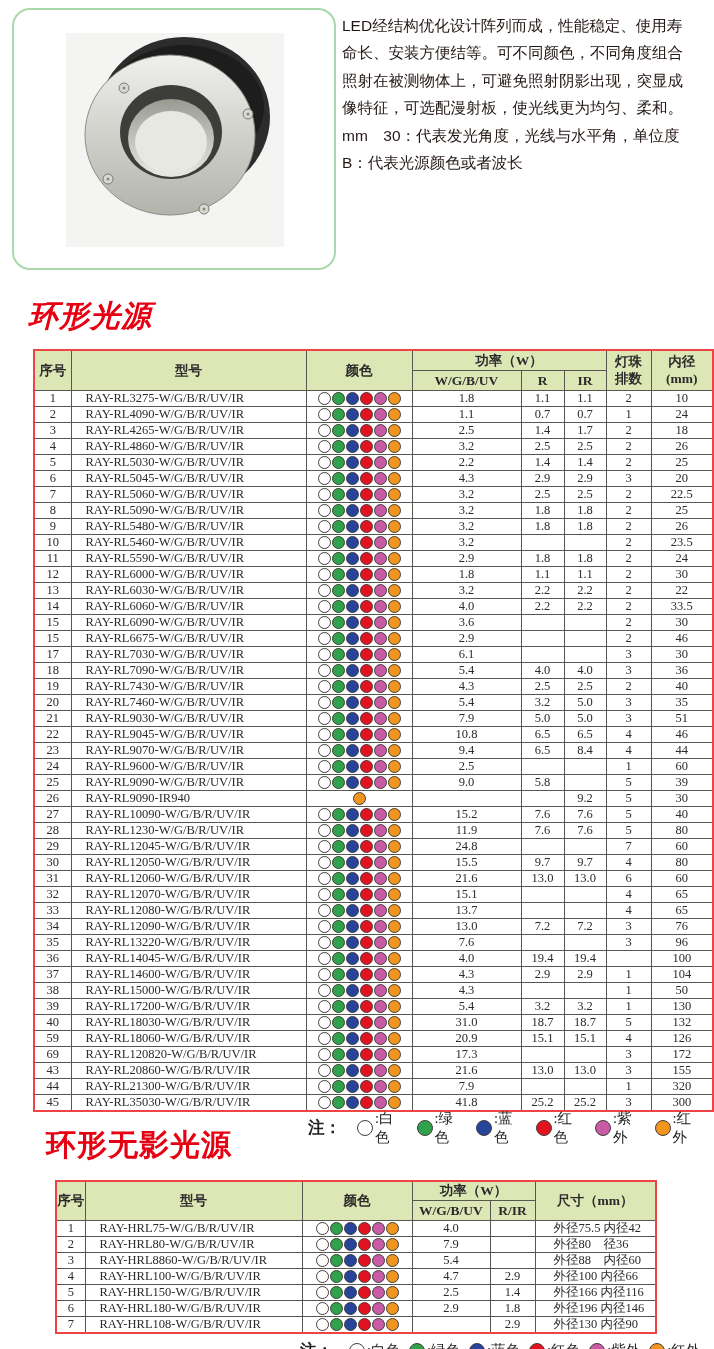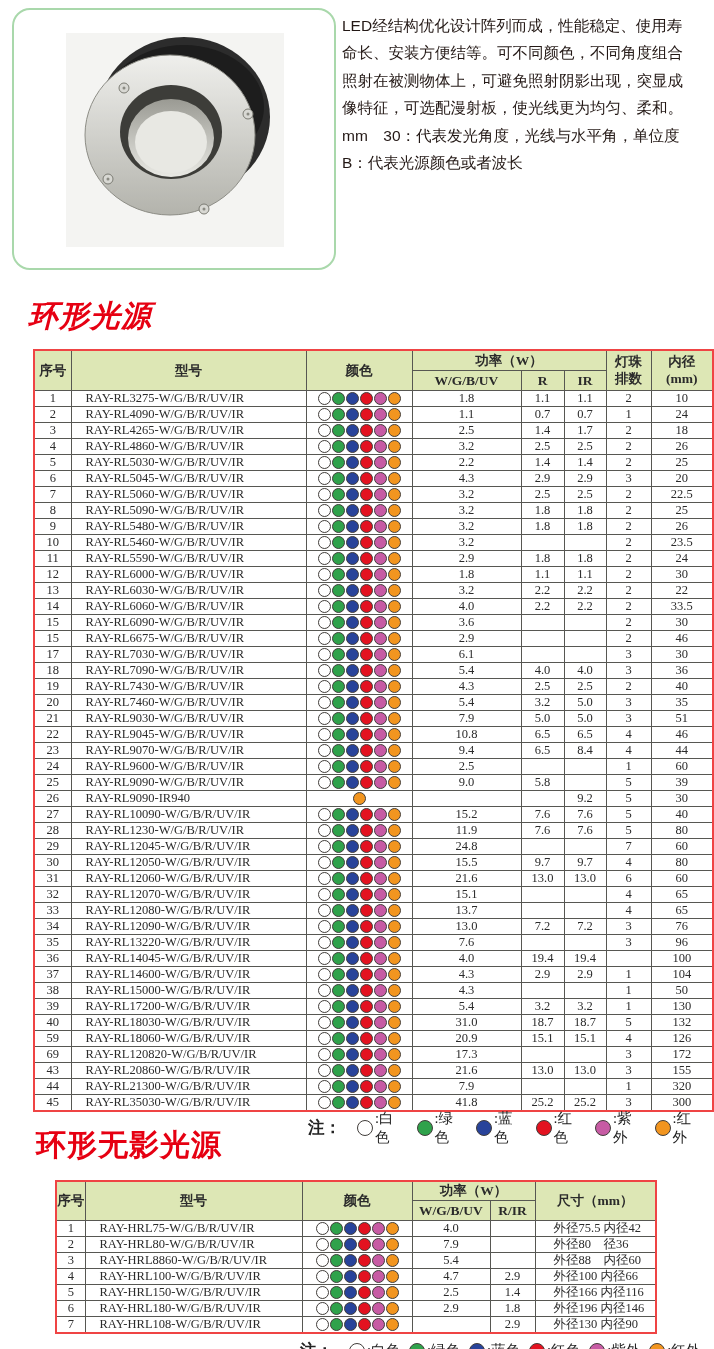--- a/index.html
+++ b/index.html
@@ -17,21 +17,21 @@
     display: flex; align-items: center; justify-content: center; overflow: hidden;
   }
   .desc { flex: 1; padding: 4px 2px 0 6px; font-size: 15.5px; line-height: 27.4px; color: #231815; }
   .line { white-space: nowrap; }
   .first { text-indent: 31px; }
   .bold { font-weight: bold; }
 
   
   .section-title { color: #e60012; font-weight: bold; font-size: 30px; letter-spacing: 1px; }
   #title1 { margin: 24px 12px 12px 28px; font-style: italic; }
-  #title2 { margin: -15px 0 13px 36px; }
+  #title2 { margin: -15px 0 13px 46px; }
 
   
   table { border-collapse: collapse; table-layout: fixed; font-family: "Liberation Serif", serif; color: #2b2b2b; }
   th, td { border: 1px solid #575752; text-align: center; overflow: hidden; white-space: nowrap; padding: 0; }
   table { border: 2px solid #ef4444; }
   thead th {
     background: #dde7b5; font-weight: bold; font-size: 13.5px;
     line-height: 17px; white-space: pre-line; height: 20px;
   }
   tbody td { height: 16px; font-size: 12.5px; line-height: 15px; }

